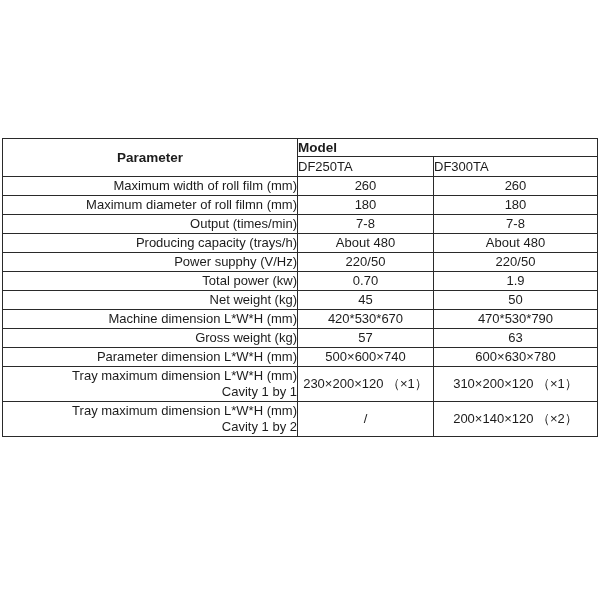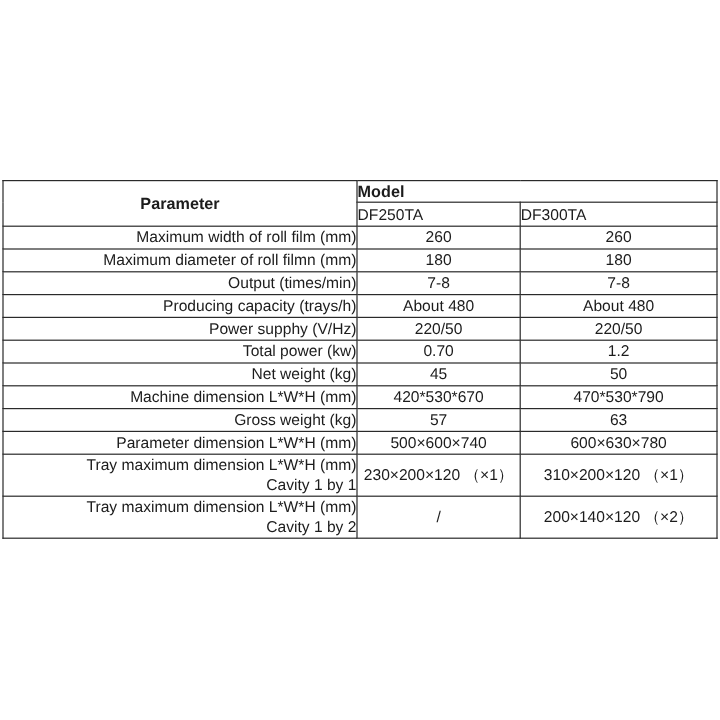--- a/index.html
+++ b/index.html
@@ -10,21 +10,21 @@
   body {
     width: 600px;
     height: 600px;
     position: relative;
     font-family: "Liberation Sans", sans-serif;
     color: #1c1c1c;
   }
   .table-wrap {
     position: absolute;
     left: 2px;
-    top: 150px;
+    top: 138px;
   }
   table.spec {
     border-collapse: collapse;
     table-layout: fixed;
     width: 595px;
     font-size: 13px;
     color: #1c1c1c;
   }
   table.spec th,
   table.spec td {
@@ -103,21 +103,21 @@
         <td class="value-cell">About 480</td>
       </tr>
       <tr class="data-row">
         <td class="param-cell">Power supphy (V/Hz)</td>
         <td class="value-cell">220/50</td>
         <td class="value-cell">220/50</td>
       </tr>
       <tr class="data-row">
         <td class="param-cell">Total power (kw)</td>
         <td class="value-cell">0.70</td>
-        <td class="value-cell">1.2</td>
+        <td class="value-cell">1.9</td>
       </tr>
       <tr class="data-row">
         <td class="param-cell">Net weight (kg)</td>
         <td class="value-cell">45</td>
         <td class="value-cell">50</td>
       </tr>
       <tr class="data-row">
         <td class="param-cell">Machine dimension L*W*H (mm)</td>
         <td class="value-cell">420*530*670</td>
         <td class="value-cell">470*530*790</td>

